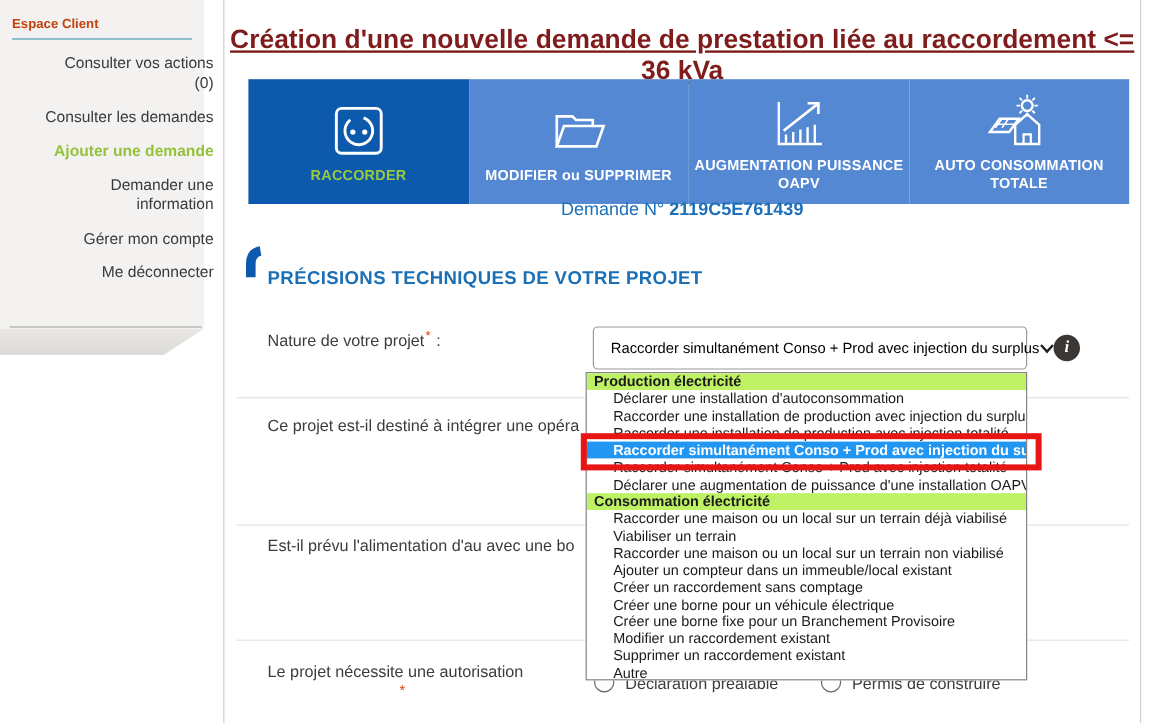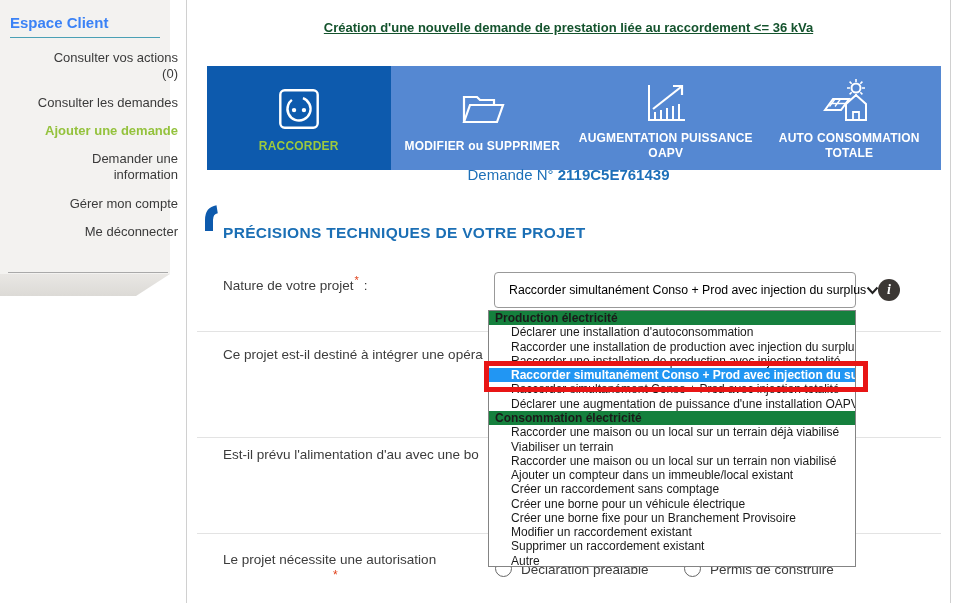--- a/index.html
+++ b/index.html
@@ -6,31 +6,31 @@
   #app{position:relative;width:961px;height:603px;overflow:hidden;
        font-family:"Liberation Sans",sans-serif;background:#fff;}
 
   
   #sidebar-bg{position:absolute;left:0;top:0;width:170px;height:274px;background:#f3f2f0;}
   #sidebar-wedge{position:absolute;left:0;top:274px;width:170px;height:22px;
      background:linear-gradient(#e9e7e4,#dcdad6);
      clip-path:polygon(0 0,100% 0,80% 100%,0 100%);}
   #sidebar-line{position:absolute;left:8px;top:272px;width:160px;height:1px;background:#a9a9a9;}
   #sidebar{position:absolute;left:10px;top:14px;width:156px;z-index:2;}
-  #sidebar h2{margin:0 0 8px 0;font-size:15px;font-weight:bold;color:#3b82f6;
+  #sidebar h2{margin:0 0 8px 0;font-size:11px;font-weight:bold;color:#c2410c;
      padding-bottom:6px;border-bottom:1px solid #4aa0b5;width:150px;}
   #sidebar ul{list-style:none;margin:12px;padding:0 0 0 14px;text-align:right;}
   #sidebar li{width:142px;margin:12px 0;font-size:13px;line-height:1.25;color:#3a3a3a;cursor:pointer;}
   #sidebar li.active{color:#94c23d;font-weight:600;}
 
   
   #main{position:absolute;left:186px;top:0;width:765px;height:603px;background:#fff;
      border-left:1px solid #d0d0d0;border-right:1px solid #d0d0d0;box-sizing:border-box;}
   #page-title{position:absolute;left:0;top:20px;width:100%;text-align:center;
-     font-size:13px;font-weight:bold;color:#14532d;text-decoration:underline;}
+     font-size:22px;font-weight:bold;color:#7f1d1d;text-decoration:underline;}
 
   
   #tabbar{position:absolute;left:20px;top:66px;width:734px;height:104px;display:flex;}
   .tab{flex:1;display:flex;flex-direction:column;align-items:center;justify-content:center;
      background:#5588d2;color:#fff;cursor:pointer;}
   .tab.active{background:#0d5aad;}
   .tab .icn{height:52px;display:flex;align-items:center;justify-content:center;}
   .tab .lbl{font-size:12px;font-weight:bold;text-align:center;line-height:1.25;
      letter-spacing:.2px;max-width:180px;margin-top:4px;}
   .tab.active .lbl{color:#9dc93d;}
@@ -72,21 +72,21 @@
   #radio2{left:497px;top:560px;}
   .radio-lbl{position:absolute;top:562px;font-size:13.5px;color:#3c3c3c;}
   #radio1-lbl{left:334px;}
   #radio2-lbl{left:523px;}
 
   
   #dropdown{position:absolute;left:301px;top:310px;width:368px;height:257px;background:#fff;
      border:1px solid #848484;box-sizing:border-box;z-index:5;overflow:hidden;}
   .dd-row{height:14.27px;display:flex;align-items:center;font-size:12px;color:#1a1a1a;
      white-space:nowrap;cursor:pointer;}
-  .dd-row.group{background:#15803d;font-weight:bold;padding-left:6px;cursor:default;}
+  .dd-row.group{background:#bef264;font-weight:bold;padding-left:6px;cursor:default;}
   .dd-row.option{padding-left:22px;}
   .dd-row.selected{background:#2196f3;color:#fff;font-weight:bold;}
 
   
   #highlight-box{position:absolute;left:297px;top:361px;width:384px;height:31px;
      border:5px solid #e81515;box-sizing:border-box;z-index:6;pointer-events:none;}
 </style>
 </head>
 <body>
 

